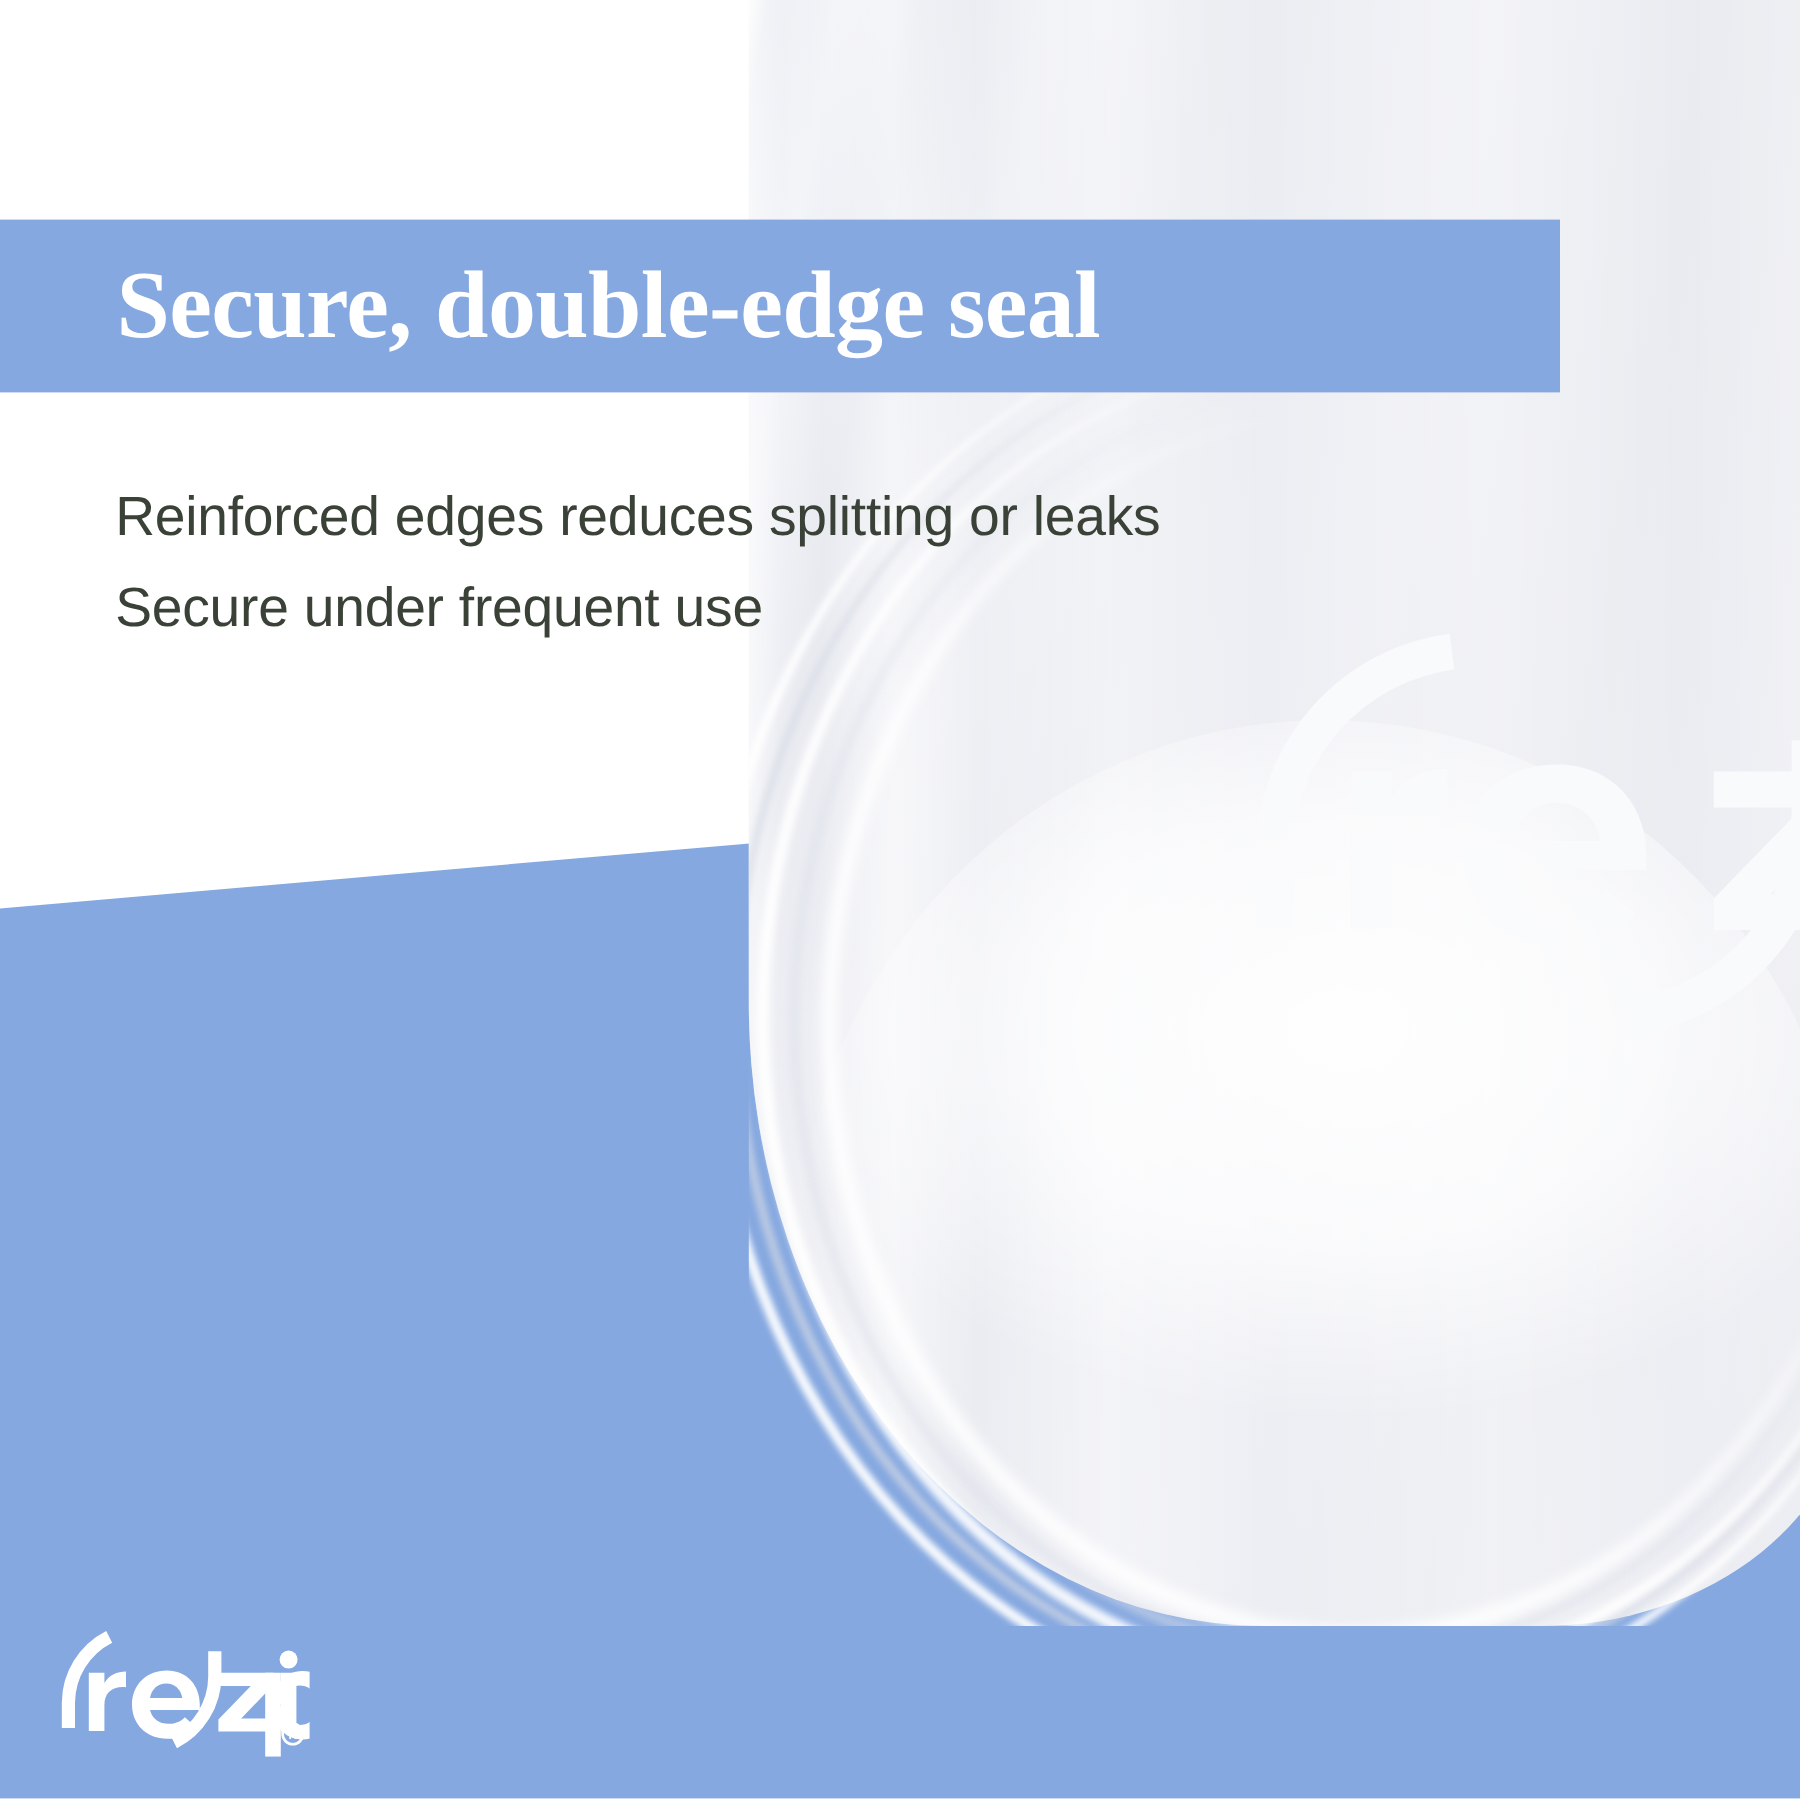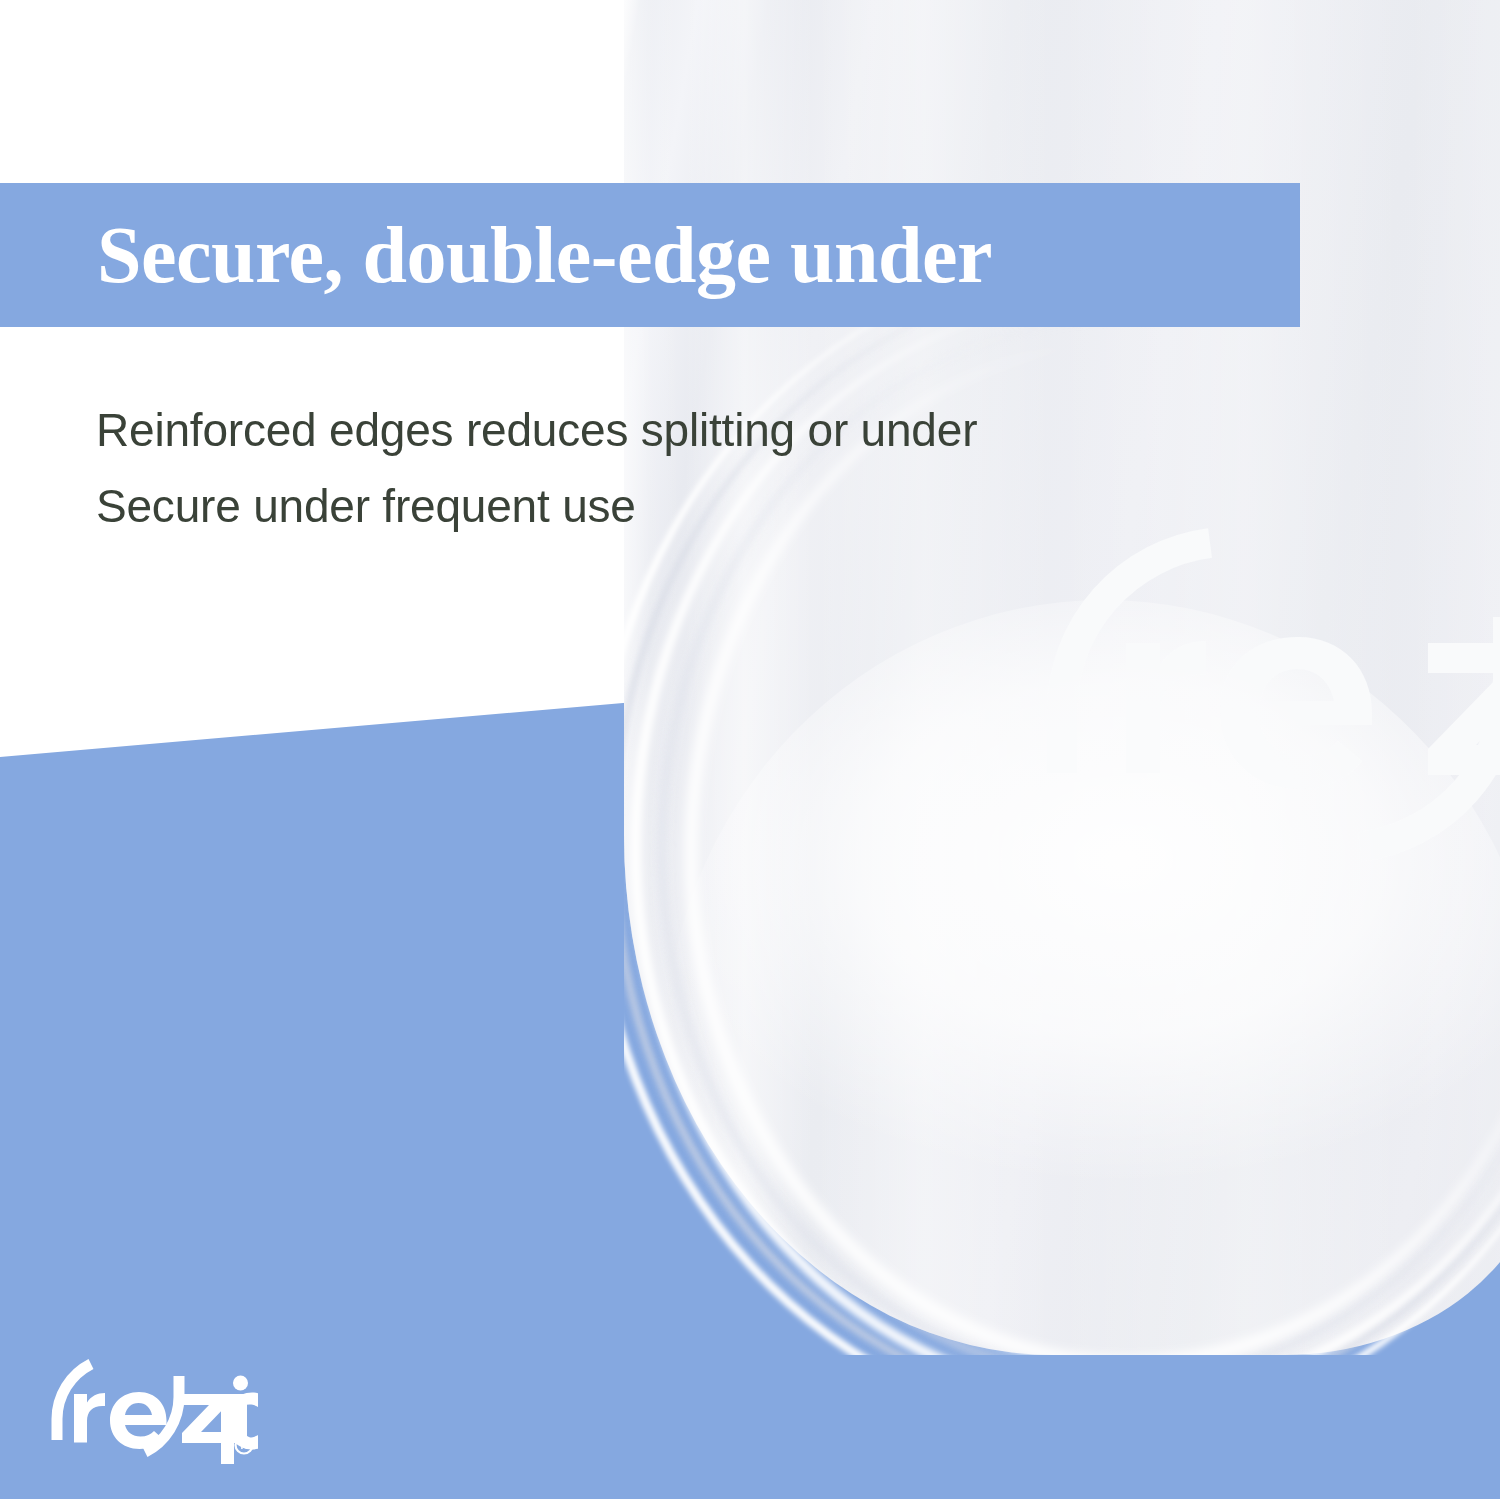--- a/index.html
+++ b/index.html
@@ -255,25 +255,25 @@
         <path d="M268,112 c44,0 74,32 74,76 v12 h-112 c5,20 20,31 42,31 c16,0 28,-5 36,-15 l24,20 c-14,18 -36,28 -62,28 c-48,0 -80,-33 -80,-78 c0,-45 32,-74 78,-74 z
                  M230,176 h74 c-4,-20 -18,-32 -37,-32 c-19,0 -33,12 -37,32 z"></path>
 
         <path d="M398,118 h122 v26 l-74,76 h74 v30 h-122 v-26 l74,-76 h-74 z"></path>
       </g>
     </svg>
 
   </div>
 
   <div class="banner" style="background:#85a8e0">
-    <div class="banner-title">Secure, double-edge under</div>
+    <div class="banner-title">Secure, double-edge seal</div>
   </div>
 
   <div class="body-copy">
-    <div class="body-line">Reinforced edges reduces splitting or under</div>
+    <div class="body-line">Reinforced edges reduces splitting or leaks</div>
     <div class="body-line">Secure under frequent use</div>
   </div>
 
   <svg class="brand-logo" viewBox="0 0 210 112">
     <g fill="none" stroke="#ffffff" stroke-width="11" stroke-linecap="butt">
 
       <path d="M43,12 A62,62 0 0 0 9,67 L9,88"></path>
 
       <path d="M97,100 A62,62 0 0 0 131,45 L131,24"></path>
     </g>

